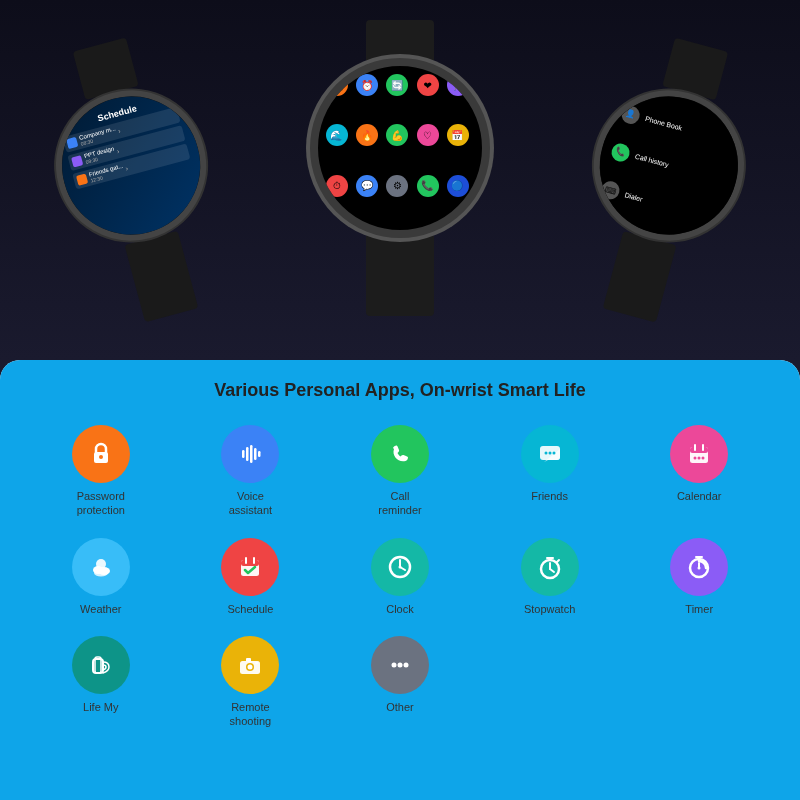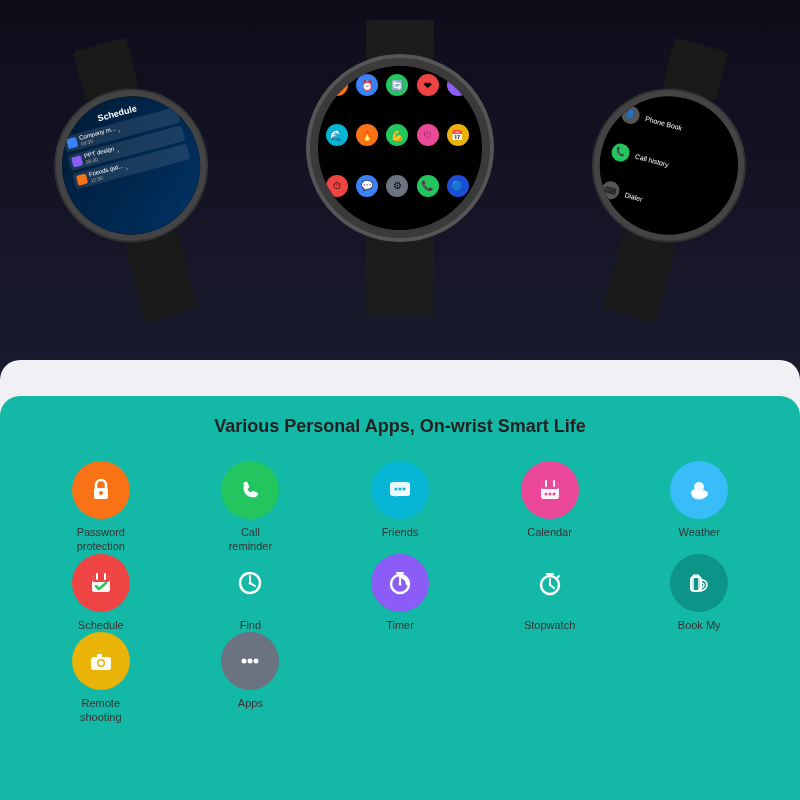--- a/index.html
+++ b/index.html
@@ -238,40 +238,39 @@
     }
 
     .phone-label {
       color: white;
       font-size: 7px;
     }
 
     
     .info-section {
       width: 100%;
-      background: #14b8a6;
+      background: #0ea5e9;
       border-radius: 20px 20px 0 0;
       padding: 20px 30px;
       position: relative;
       flex: 1;
-      margin-top: 36px;
     }
 
     .section-title {
       text-align: center;
       font-size: 18px;
       font-weight: bold;
       color: #222;
       margin-bottom: 24px;
     }
 
     .apps-grid {
       display: grid;
       grid-template-columns: repeat(5, 1fr);
-      gap: 0 8px;
+      gap: 20px 8px;
     }
 
     .app-item {
       display: flex;
       flex-direction: column;
       align-items: center;
       gap: 6px;
     }
 
     .app-icon-circle {
@@ -420,20 +419,32 @@
         <div class="app-icon-circle bg-orange">
           <svg width="28" height="28" viewBox="0 0 28 28" fill="none">
             <rect x="7" y="12" width="14" height="11" rx="2" fill="white"></rect>
             <path d="M9 12V9a5 5 0 0110 0v3" stroke="white" stroke-width="2.5" fill="none" stroke-linecap="round"></path>
             <circle cx="14" cy="17" r="2" fill="#f97316"></circle>
           </svg>
         </div>
         <span class="app-label">Password<br>protection</span>
       </div>
 
+      <div class="app-item">
+        <div class="app-icon-circle bg-blue">
+          <svg width="28" height="28" viewBox="0 0 28 28" fill="none">
+            <rect x="6" y="10" width="2.5" height="8" rx="1.2" fill="white"></rect>
+            <rect x="10" y="7" width="2.5" height="14" rx="1.2" fill="white"></rect>
+            <rect x="14" y="5" width="2.5" height="18" rx="1.2" fill="white"></rect>
+            <rect x="18" y="8" width="2.5" height="12" rx="1.2" fill="white"></rect>
+            <rect x="22" y="11" width="2.5" height="6" rx="1.2" fill="white"></rect>
+          </svg>
+        </div>
+        <span class="app-label">Voice<br>assistant</span>
+      </div>
 
       <div class="app-item">
         <div class="app-icon-circle bg-green">
           <svg width="28" height="28" viewBox="0 0 28 28" fill="none">
             <path d="M7 8c.5-1.5 2-2.5 3.5-2.5.3 0 1 .5 1.5 2L13 10c.3.8 0 1.5-.5 2l-1 1c.5 1 1.5 2.5 3 3.5l1-1c.5-.5 1.2-.8 2-.5l2.5 1c1.5.5 2 1.2 2 1.5 0 1.5-1 3-2.5 3.5-7 2-14-5-11.5-12z" fill="white"></path>
           </svg>
         </div>
         <span class="app-label">Call<br>reminder</span>
       </div>
 
@@ -492,60 +503,60 @@
 
       <div class="app-item">
         <div class="app-icon-circle bg-teal">
           <svg width="28" height="28" viewBox="0 0 28 28" fill="none">
             <circle cx="14" cy="14" r="10" fill="none" stroke="white" stroke-width="2.5"></circle>
             <line x1="14" y1="14" x2="14" y2="7" stroke="white" stroke-width="2" stroke-linecap="round"></line>
             <line x1="14" y1="14" x2="19" y2="17" stroke="white" stroke-width="2" stroke-linecap="round"></line>
             <circle cx="14" cy="14" r="1.5" fill="white"></circle>
           </svg>
         </div>
-        <span class="app-label">Find</span>
-      </div>
-
-      <div class="app-item">
-        <div class="app-icon-circle bg-purple">
-          <svg width="28" height="28" viewBox="0 0 28 28" fill="none">
-            <circle cx="14" cy="15" r="9" fill="none" stroke="white" stroke-width="2.5"></circle>
-            <path d="M14 8 A7 7 0 0 1 21 15" stroke="white" stroke-width="2.5" fill="none" stroke-linecap="round"></path>
-            <line x1="14" y1="15" x2="14" y2="10" stroke="white" stroke-width="2" stroke-linecap="round"></line>
-            <circle cx="14" cy="15" r="1.5" fill="white"></circle>
-            <line x1="11" y1="4" x2="17" y2="4" stroke="white" stroke-width="2" stroke-linecap="round"></line>
-          </svg>
-        </div>
-        <span class="app-label">Timer</span>
+        <span class="app-label">Clock</span>
       </div>
 
       <div class="app-item">
         <div class="app-icon-circle bg-teal">
           <svg width="28" height="28" viewBox="0 0 28 28" fill="none">
             <circle cx="14" cy="16" r="9" fill="none" stroke="white" stroke-width="2.5"></circle>
             <line x1="14" y1="16" x2="14" y2="10" stroke="white" stroke-width="2" stroke-linecap="round"></line>
             <line x1="14" y1="16" x2="18" y2="19" stroke="white" stroke-width="2" stroke-linecap="round"></line>
             <line x1="11" y1="5" x2="17" y2="5" stroke="white" stroke-width="2" stroke-linecap="round"></line>
             <line x1="14" y1="5" x2="14" y2="7" stroke="white" stroke-width="2" stroke-linecap="round"></line>
             <line x1="21" y1="9" x2="23" y2="7" stroke="white" stroke-width="2" stroke-linecap="round"></line>
           </svg>
         </div>
         <span class="app-label">Stopwatch</span>
       </div>
 
       <div class="app-item">
+        <div class="app-icon-circle bg-purple">
+          <svg width="28" height="28" viewBox="0 0 28 28" fill="none">
+            <circle cx="14" cy="15" r="9" fill="none" stroke="white" stroke-width="2.5"></circle>
+            <path d="M14 8 A7 7 0 0 1 21 15" stroke="white" stroke-width="2.5" fill="none" stroke-linecap="round"></path>
+            <line x1="14" y1="15" x2="14" y2="10" stroke="white" stroke-width="2" stroke-linecap="round"></line>
+            <circle cx="14" cy="15" r="1.5" fill="white"></circle>
+            <line x1="11" y1="4" x2="17" y2="4" stroke="white" stroke-width="2" stroke-linecap="round"></line>
+          </svg>
+        </div>
+        <span class="app-label">Timer</span>
+      </div>
+
+      <div class="app-item">
         <div class="app-icon-circle bg-dark-teal">
           <svg width="28" height="28" viewBox="0 0 28 28" fill="none">
             <rect x="6" y="8" width="10" height="14" rx="3" fill="none" stroke="white" stroke-width="2"></rect>
             <rect x="8" y="6" width="6" height="16" rx="2" fill="none" stroke="white" stroke-width="1.5"></rect>
             <path d="M16 11 Q22 11 22 16 Q22 20 16 22" stroke="white" stroke-width="1.5" fill="none" stroke-linecap="round"></path>
             <path d="M16 14 Q19 14 19 16 Q19 18 16 19" stroke="white" stroke-width="1.5" fill="none" stroke-linecap="round"></path>
           </svg>
         </div>
-        <span class="app-label">Book My</span>
+        <span class="app-label">Life My</span>
       </div>
 
 
       <div class="app-item">
         <div class="app-icon-circle bg-yellow">
           <svg width="28" height="28" viewBox="0 0 28 28" fill="none">
             <rect x="4" y="10" width="20" height="13" rx="2.5" fill="white" opacity="0.95"></rect>
             <circle cx="14" cy="16" r="4" fill="#eab308"></circle>
             <circle cx="14" cy="16" r="2.5" fill="white"></circle>
             <rect x="10" y="7" width="5" height="4" rx="1" fill="white"></rect>
@@ -557,18 +568,18 @@
 
 
       <div class="app-item">
         <div class="app-icon-circle bg-gray">
           <svg width="28" height="28" viewBox="0 0 28 28" fill="none">
             <circle cx="8" cy="14" r="2.5" fill="white"></circle>
             <circle cx="14" cy="14" r="2.5" fill="white"></circle>
             <circle cx="20" cy="14" r="2.5" fill="white"></circle>
           </svg>
         </div>
-        <span class="app-label">Apps</span>
+        <span class="app-label">Other</span>
       </div>
 
     </div>
   </div>
 </div>
 
 </body></html>

